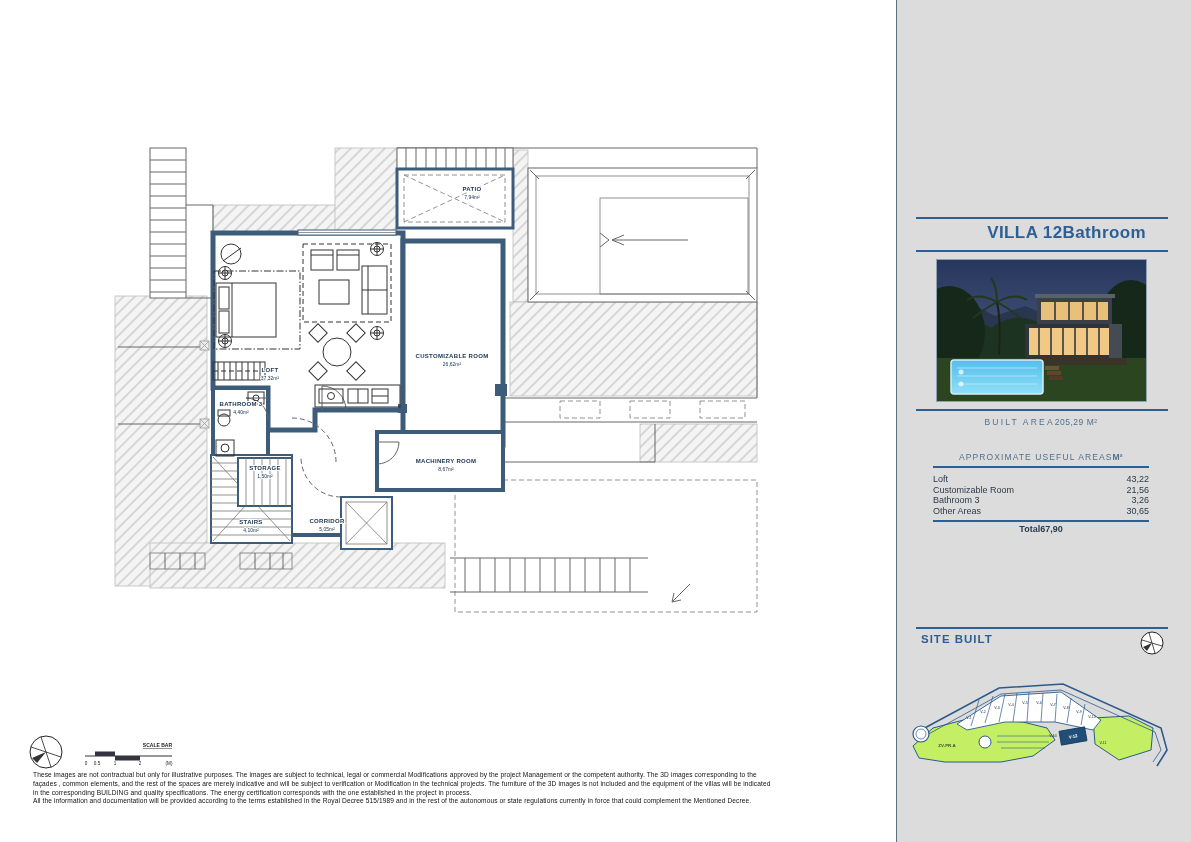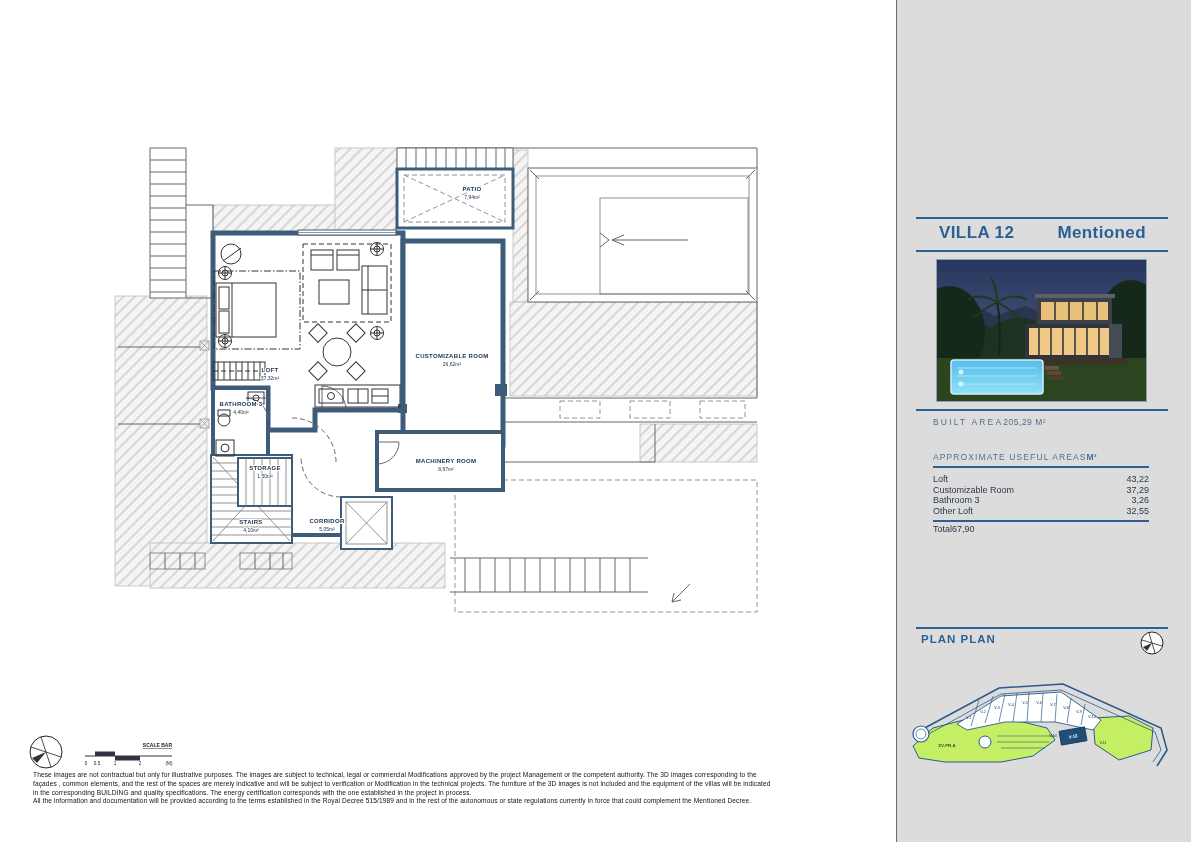--- a/index.html
+++ b/index.html
@@ -7,32 +7,32 @@
         font-family:"Liberation Sans",sans-serif;}
   
   .plan-svg{position:absolute;left:0;top:0;}
   .footer{position:absolute;left:33px;top:771px;width:820px;font-size:6.6px;line-height:8.8px;
           color:#111;letter-spacing:0.1px;}
   
   .sidebar{position:absolute;left:896px;top:0;width:295px;height:842px;background:#dcdcdc;
            border-left:1px solid #5f6f7e;}
   .rule{position:absolute;background:#2c5f94;}
   .titlerow{position:absolute;top:223px;left:0;width:295px;box-sizing:border-box;
-            padding:0 46px 0 42px;display:flex;justify-content:space-between;
+            padding:0 46px 0 42px;display:flex;justify-content:flex-end;
             font-size:17px;font-weight:bold;color:#2c5f94;letter-spacing:0.4px;}
   .photo{position:absolute;left:39px;top:259px;width:211px;height:143px;
          border:1px solid #8fa0b0;box-sizing:border-box;overflow:hidden;}
-  .srow{position:absolute;left:36px;width:216px;display:flex;justify-content:flex-start;}
+  .srow{position:absolute;left:36px;width:216px;display:flex;justify-content:center;}
   .ba{top:417px;font-size:8.5px;color:#51708e;letter-spacing:2.2px;}
   .ba .val{letter-spacing:0.5px;}
   .uh{top:452px;font-size:8.5px;color:#51708e;letter-spacing:1.1px;}
   .uh .val{letter-spacing:0.3px;font-weight:bold;}
   .tbl{position:absolute;left:36px;top:474px;width:216px;font-size:9px;color:#2b3a4a;}
   .tbl .trow{display:flex;justify-content:space-between;height:10.5px;line-height:10.5px;}
-  .total{top:524px;font-size:9px;color:#2b3a4a;}
+  .total{top:524px;font-size:9px;color:#2b3a4a;font-weight:bold;}
   .sp-head{position:absolute;left:24px;top:633px;font-size:11.5px;font-weight:bold;
            color:#2c5f94;letter-spacing:1px;}
   .sp-compass{position:absolute;right:27px;top:630px;}
   .sitemap{position:absolute;left:8px;top:666px;}
   
   .hatch{fill:url(#hatch);stroke:#bdbdbd;stroke-width:0.8;}
   .ext{stroke:#666;stroke-width:1;fill:none;}
   .ext2{stroke:#777;stroke-width:0.8;fill:none;}
   .dash{stroke-dasharray:5,3;}
   .dashdot{stroke-dasharray:7,2,1.5,2;}
@@ -331,21 +331,21 @@
     <div>These images are not contractual but only for illustrative purposes. The images are subject to technical, legal or commercial Modifications approved by the project Management or the competent authority. The 3D images corresponding to the</div>
     <div>façades , common elements, and the rest of the spaces are merely indicative and will be subject to verification or Modification in the technical projects. The furniture of the 3D images is not included and the equipment of the villas will be indicated</div>
     <div>in the corresponding BUILDING and quality specifications. The energy certification corresponds with the one established in the project in process.</div>
     <div>All the information and documentation will be provided according to the terms established in the Royal Decree 515/1989 and in the rest of the autonomous or state regulations currently in force that could complement the Mentioned Decree.</div>
   </div>
 
   <aside class="sidebar">
     <div class="rule" style="top:217px;left:19px;width:252px;height:2px;"></div>
     <div class="titlerow">
       <span>VILLA 12</span>
-      <span>Mentioned</span>
+      <span>Bathroom</span>
     </div>
     <div class="rule" style="top:250px;left:19px;width:252px;height:2px;"></div>
 
     <div class="photo">
       <svg width="209" height="141" viewBox="0 0 209 141">
         <defs>
           <linearGradient id="sky" x1="0" y1="0" x2="0" y2="1">
             <stop offset="0" stop-color="#26365c"></stop>
               <stop offset="1" stop-color="#5b6b8e"></stop>
           </linearGradient>
@@ -416,39 +416,39 @@
     </div>
     <div class="rule" style="top:466px;left:36px;width:216px;height:1.5px;"></div>
 
     <div class="tbl">
       <div class="trow">
         <span>Loft</span>
         <span>43,22</span>
       </div>
       <div class="trow">
         <span>Customizable Room</span>
-        <span>37,29</span>
+        <span>21,56</span>
       </div>
       <div class="trow">
         <span>Bathroom 3</span>
         <span>3,26</span>
       </div>
       <div class="trow">
-        <span>Other Loft</span>
-        <span>32,55</span>
+        <span>Other Areas</span>
+        <span>30,65</span>
       </div>
     </div>
     <div class="rule" style="top:520px;left:36px;width:216px;height:1.5px;"></div>
     <div class="srow total">
       <span>Total</span>
       <span>67,90</span>
     </div>
 
     <div class="rule" style="top:627px;left:19px;width:252px;height:2px;"></div>
-    <div class="sp-head">PLAN PLAN</div>
+    <div class="sp-head">SITE BUILT</div>
     <svg class="sp-compass" width="26" height="26" viewBox="0 0 26 26">
       <circle cx="13" cy="13" r="11" fill="#fff" stroke="#222" stroke-width="1"></circle>
       <line x1="3" y1="10" x2="23" y2="16" stroke="#222" stroke-width="0.8"></line>
       <line x1="10" y1="3" x2="16" y2="23" stroke="#222" stroke-width="0.8"></line>
       <path d="M13,13 L4,17 L8,21 Z" fill="#333"></path>
     </svg>
 
     <svg class="sitemap" width="280" height="110" viewBox="0 0 280 110">
       <polygon points="8,80 28,62 66,52 118,56 142,62 150,74 128,90 96,96 40,96 14,92" fill="#c4ef64" stroke="#2b5a8c" stroke-width="1"></polygon>
       <polygon points="188,52 224,50 248,62 246,84 214,94 190,78" fill="#c4ef64" stroke="#2b5a8c" stroke-width="1"></polygon>

